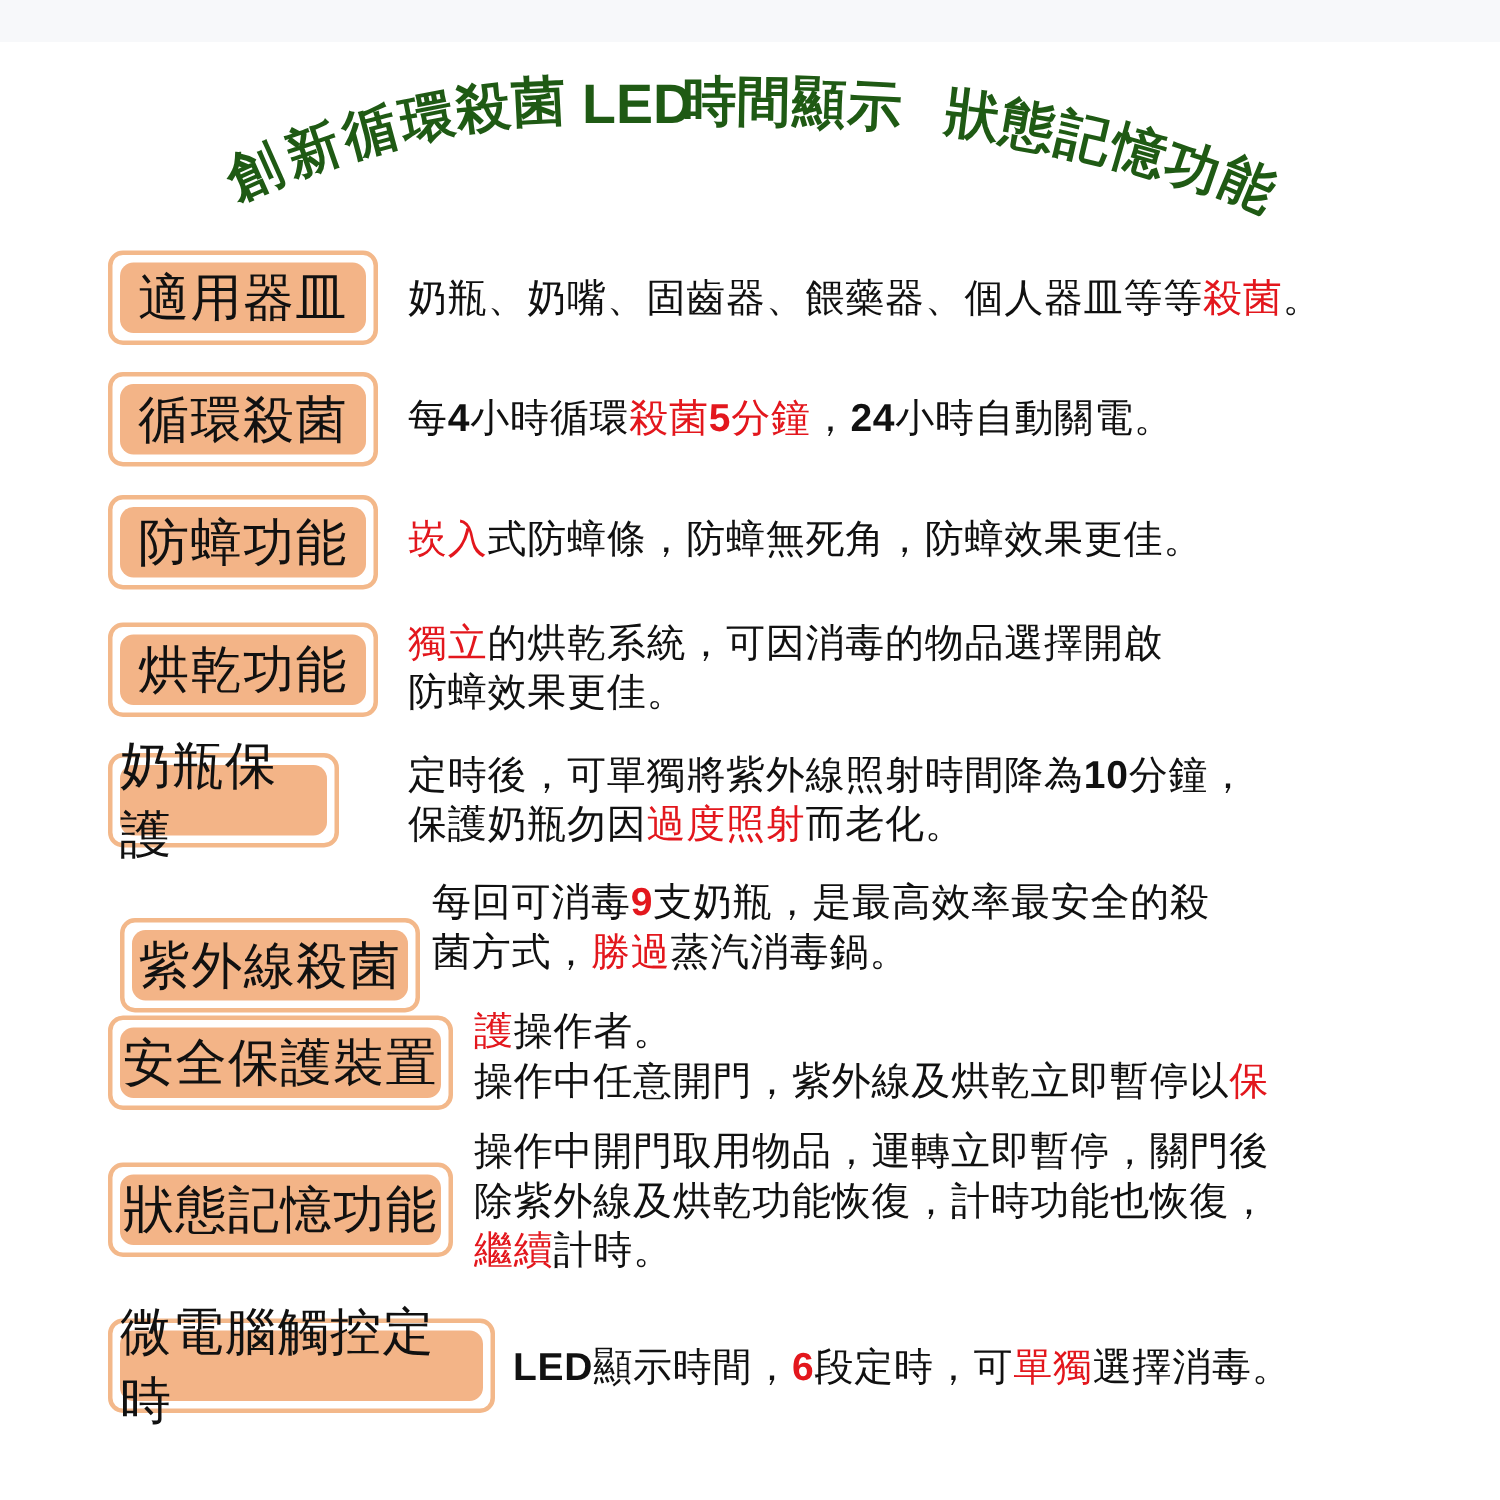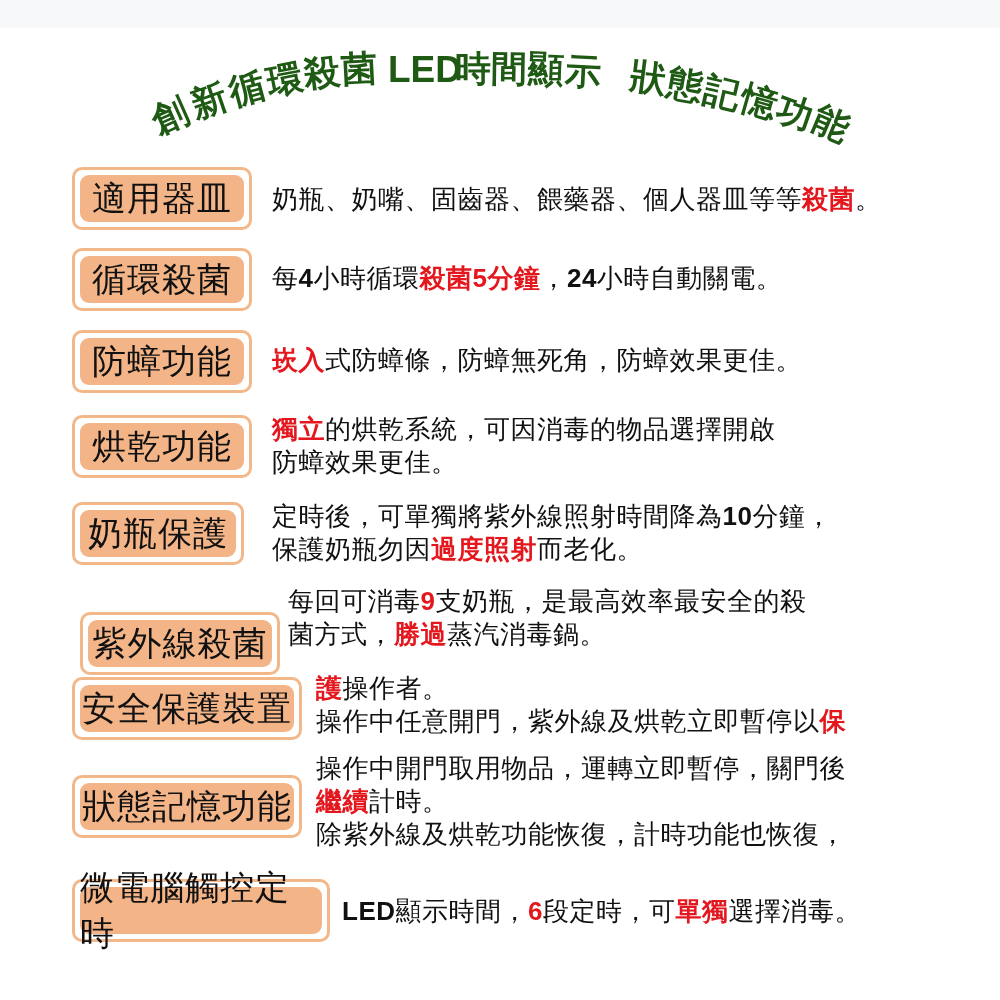--- a/index.html
+++ b/index.html
@@ -10,21 +10,21 @@
   .tch { position:absolute; font-size:36px; font-weight:bold; color:#1f5a14; line-height:1;
          transform-origin:center center; white-space:nowrap; font-family:"DejaVu Sans",sans-serif; }
   .row { position:absolute; left:0; width:1000px; }
   .label-outer { position:absolute; border:3px solid #f3b88a; border-radius:10px; background:#fff;
                  box-sizing:border-box; }
   .label-inner { position:absolute; left:5px; right:5px; top:5px; bottom:5px; background:#f3b487;
                  border-radius:9px; display:flex; align-items:center; justify-content:center;
                  font-size:34px; color:#111; letter-spacing:1px; font-family:"DejaVu Sans",sans-serif; }
   .desc { position:absolute; font-size:26px; color:#111; line-height:33px; letter-spacing:0.5px;
           font-family:"DejaVu Sans",sans-serif; white-space:nowrap; }
-  .desc .hl { color:#e3171d;font-weight:bold; }
+  .desc .hl { color:#e3171d; }
   .desc .num { font-weight:bold; }
 </style>
 </head>
 <body>
 
 <div class="topband"></div>
 <div class="title" id="title">
     <span class="tch" style="left: 152px; top: 98px; transform: rotate(-24deg);">創</span>
     <span class="tch" style="left: 191px; top: 83px; transform: rotate(-19deg);">新</span>
     <span class="tch" style="left: 229px; top: 71px; transform: rotate(-15deg);">循</span>
@@ -71,21 +71,21 @@
     <div class="row">
       <div class="label-outer" style="left: 72px; top: 415px; width: 180px; height: 63px;">
         <div class="label-inner">烘乾功能</div>
       </div>
       <div class="desc" style="left: 272px; top: 413px;">
         <div><span class="hl">獨立</span><span>的烘乾系統，可因消毒的物品選擇開啟</span></div>
         <div><span>防蟑效果更佳。</span></div>
       </div>
     </div>
     <div class="row">
-      <div class="label-outer" style="left: 72px; top: 502px; width: 172px; height: 63px;">
+      <div class="label-outer" style="left: 72px; top: 502px; width: 154px; height: 63px;">
         <div class="label-inner">奶瓶保護</div>
       </div>
       <div class="desc" style="left: 272px; top: 500px;">
         <div><span>定時後，可單獨將紫外線照射時間降為</span><span class="num" style="font-family: &quot;Liberation Sans&quot;, sans-serif;">10</span><span>分鐘，</span></div>
         <div><span>保護奶瓶勿因</span><span class="hl">過度照射</span><span>而老化。</span></div>
       </div>
     </div>
     <div class="row">
       <div class="label-outer" style="left: 80px; top: 588px; width: 200px; height: 63px; margin-top: 24px;">
         <div class="label-inner">紫外線殺菌</div>
@@ -103,22 +103,22 @@
         <div><span class="hl">護</span><span>操作者。</span></div>
         <div><span>操作中任意開門，紫外線及烘乾立即暫停以</span><span class="hl">保</span></div>
       </div>
     </div>
     <div class="row">
       <div class="label-outer" style="left: 72px; top: 775px; width: 230px; height: 63px;">
         <div class="label-inner">狀態記憶功能</div>
       </div>
       <div class="desc" style="left: 316px; top: 752px;">
         <div><span>操作中開門取用物品，運轉立即暫停，關門後</span></div>
+        <div><span>除紫外線及烘乾功能恢復，計時功能也恢復，</span></div>
         <div><span class="hl">繼續</span><span>計時。</span></div>
-        <div><span>除紫外線及烘乾功能恢復，計時功能也恢復，</span></div>
       </div>
     </div>
     <div class="row">
       <div class="label-outer" style="left: 72px; top: 879px; width: 258px; height: 63px;">
         <div class="label-inner">微電腦觸控定時</div>
       </div>
       <div class="desc" style="left: 342px; top: 895px;">
         <div><span class="num" style="font-family: &quot;Liberation Sans&quot;, sans-serif;">LED</span><span>顯示時間，</span><span class="hl num" style="font-family: &quot;Liberation Sans&quot;, sans-serif;">6</span><span>段定時，可</span><span class="hl">單獨</span><span>選擇消毒。</span></div>
       </div>
     </div>

